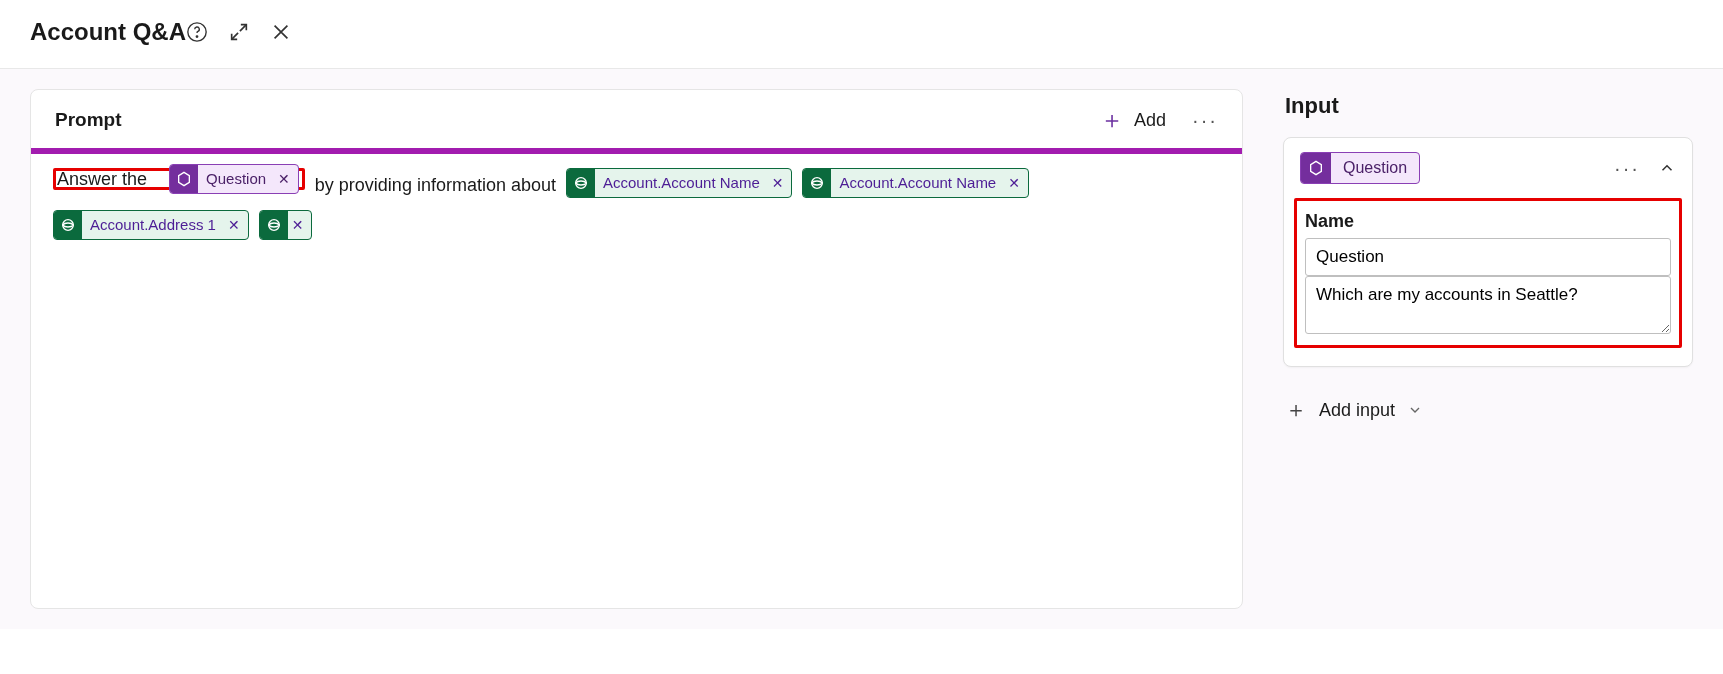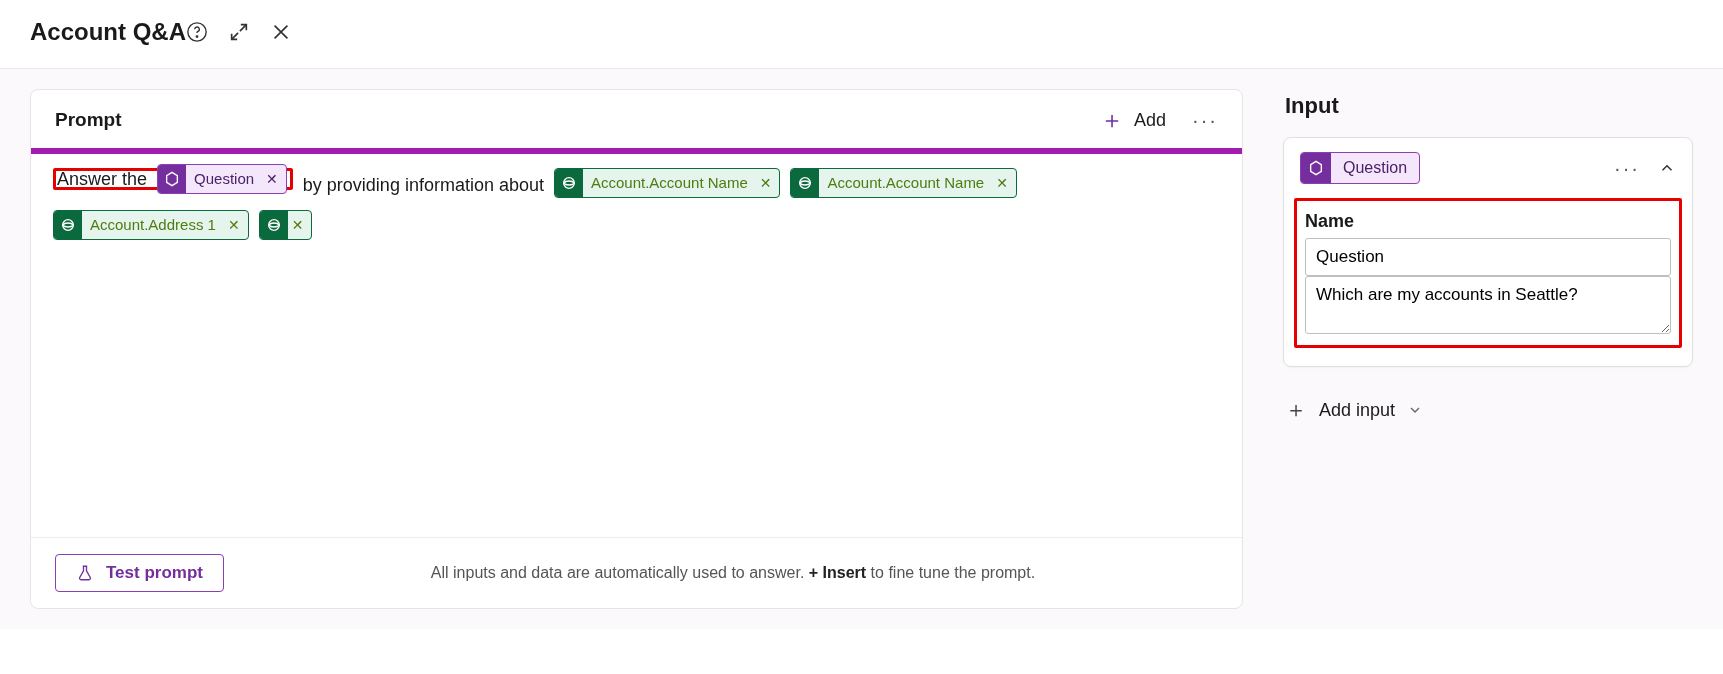--- a/index.html
+++ b/index.html
@@ -95,28 +95,28 @@
     font-size:14px;
     display:flex; align-items:center;
   }
 
   .tok-purple { border-color:#8a3fb5; background:#f4e7fb; }
   .tok-purple .ticon { background:#742e9d; color:#fff; }
   .tok-purple .tlabel, .tok-purple .txbtn { color:#4b2168; }
 
   .tok-green { border-color:#0b6a3d; background:#e5f4ec; }
   .tok-green .ticon { background:#0b6a3d; color:#fff; }
-  .tok-green .tlabel, .tok-green .txbtn { color:#4d7c0f; }
+  .tok-green .tlabel, .tok-green .txbtn { color:#4c1d95; }
 
   .highlight-red {
     border:3px solid #e60000;
     border-radius:2px;
     display:inline-flex;
     align-items:center;
-    gap:10px;
+    gap:22px;
     padding: 1px 3px 1px 1px;
     height:22px;
   }
 
   .prompt-footer {
     border-top:1px solid #ececec;
     display:flex;
     align-items:center;
     gap: 24px;
     padding: 16px 24px;
@@ -290,33 +290,20 @@
         <span class="ticon">
           <svg width="16" height="16" viewBox="0 0 24 24" fill="none" stroke="currentColor" stroke-width="2">
               <circle cx="12" cy="12" r="8"></circle>
               <path d="M4 12c3-4 13-4 16 0M4 12c3 4 13 4 16 0"></path>
             </svg>
         </span>
         <span class="txbtn">✕</span>
       </span>
     </div>
 
-    <div class="prompt-footer">
-      <div class="test-btn">
-        <span>
-          <svg width="18" height="18" viewBox="0 0 24 24" fill="none" stroke="#742e9d" stroke-width="1.8">
-              <path d="M9 3h6M10 3v6l-5 9a2 2 0 0 0 1.8 3h10.4a2 2 0 0 0 1.8-3l-5-9V3"></path>
-            </svg>
-        </span>
-        <span>Test prompt</span>
-      </div>
-      <div class="footer-text">
-        <span>All inputs and data are automatically used to answer. </span><b>+ Insert</b><span> to fine tune the prompt.</span>
-      </div>
-    </div>
   </div>
 
   <div class="input-panel">
     <div class="input-title">Input</div>
 
     <div class="input-card">
       <div class="input-card-head">
         <span class="chip-purple">
           <span class="ticon">
             <svg width="16" height="16" viewBox="0 0 24 24" fill="none" stroke="currentColor" stroke-width="2">

